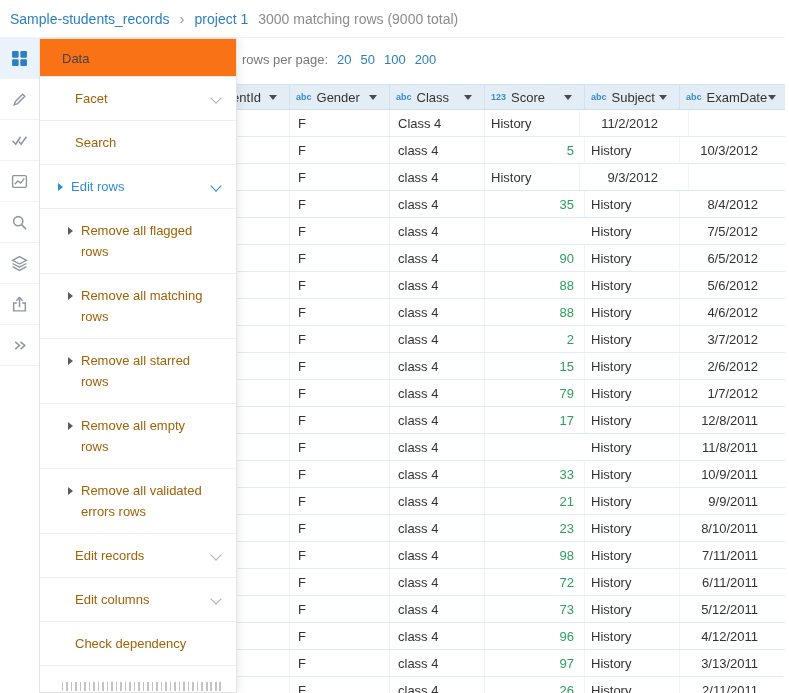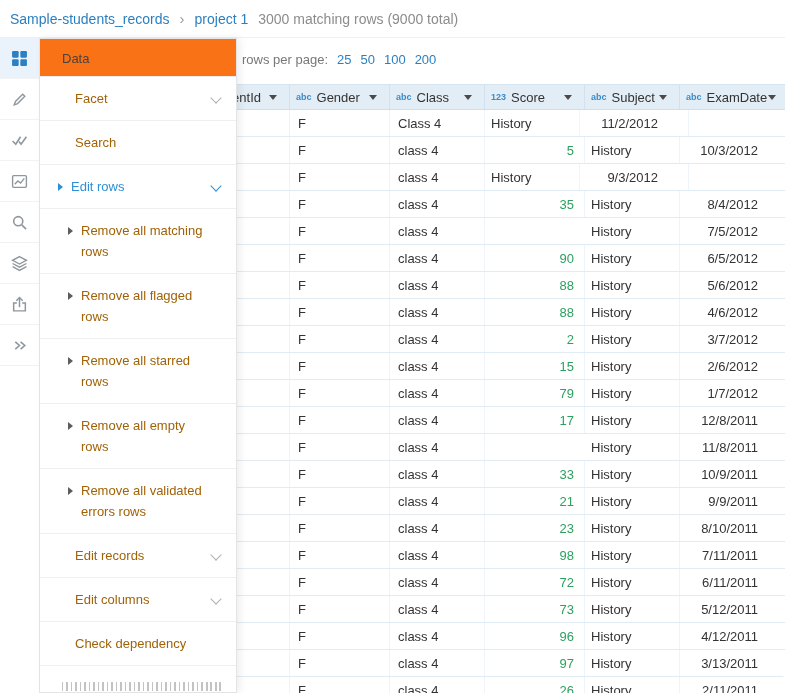--- a/index.html
+++ b/index.html
@@ -127,21 +127,21 @@
       <div class="side-icon">
         <svg viewBox="0 0 16 16" fill="none" stroke="#8e979e" stroke-width="1.5">
           <polyline points="4,4.5 8,8 4,11.5"></polyline>
           <polyline points="9,4.5 13,8 9,11.5"></polyline>
         </svg>
       </div>
     </div>
 
   <div class="pager">
     <span>rows per page:</span>
-    <span class="pager-opts"><span class="opt">25</span><span class="opt">50</span><span class="opt">100</span><span class="opt">200</span></span>
+    <span class="pager-opts"><span class="opt">20</span><span class="opt">50</span><span class="opt">100</span><span class="opt">200</span></span>
   </div>
 
   <div class="table">
     <div class="thead">
         <div class="th c0" style="width: 250px;">
           <span class="label">entId</span>
           <span class="drop"></span>
         </div>
         <div class="th c1" style="width: 100px;">
           <span class="coltype">abc</span>
@@ -357,25 +357,25 @@
         <div class="menu-item">
           <span class="mlabel">Search</span>
         </div>
         <div class="menu-item has-arrow active">
           <span class="tri"></span>
           <span class="mlabel">Edit rows</span>
           <span class="chev"></span>
         </div>
         <div class="menu-item has-arrow sub">
           <span class="tri"></span>
+          <span class="mlabel">Remove all flagged rows</span>
+        </div>
+        <div class="menu-item has-arrow sub">
+          <span class="tri"></span>
           <span class="mlabel">Remove all matching rows</span>
-        </div>
-        <div class="menu-item has-arrow sub">
-          <span class="tri"></span>
-          <span class="mlabel">Remove all flagged rows</span>
         </div>
         <div class="menu-item has-arrow sub">
           <span class="tri"></span>
           <span class="mlabel">Remove all starred rows</span>
         </div>
         <div class="menu-item has-arrow sub">
           <span class="tri"></span>
           <span class="mlabel">Remove all empty rows</span>
         </div>
         <div class="menu-item has-arrow sub">

